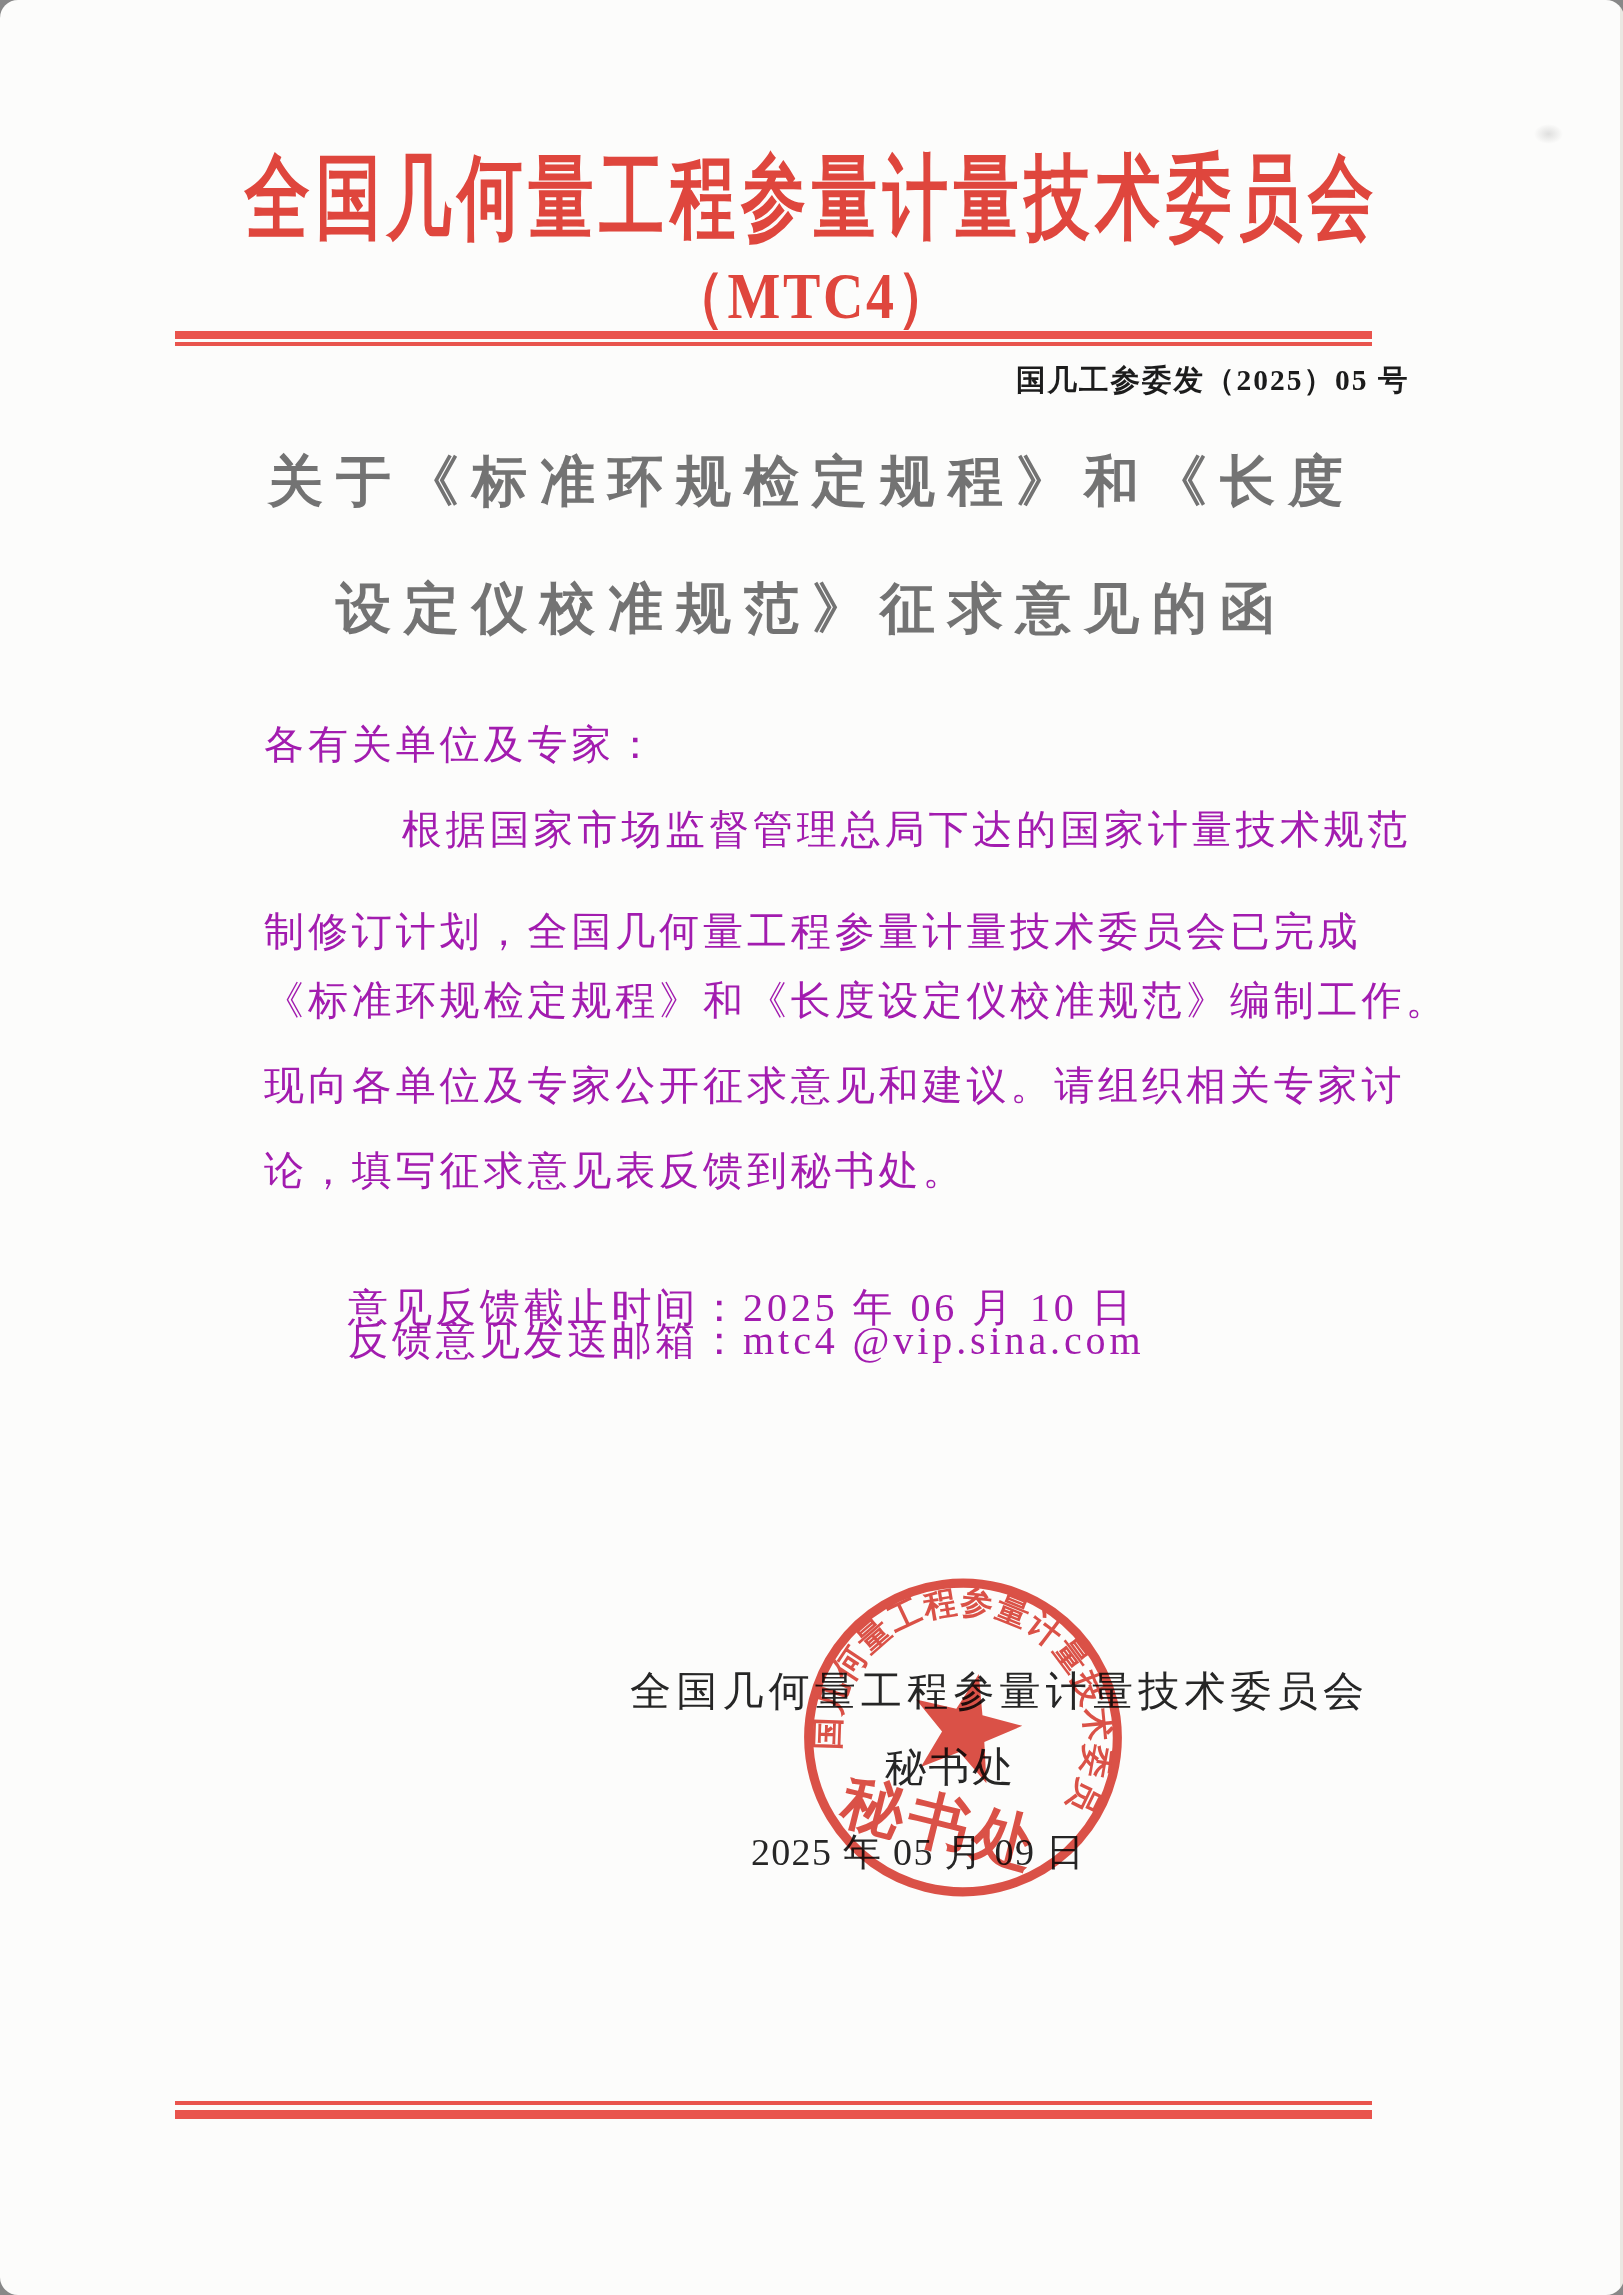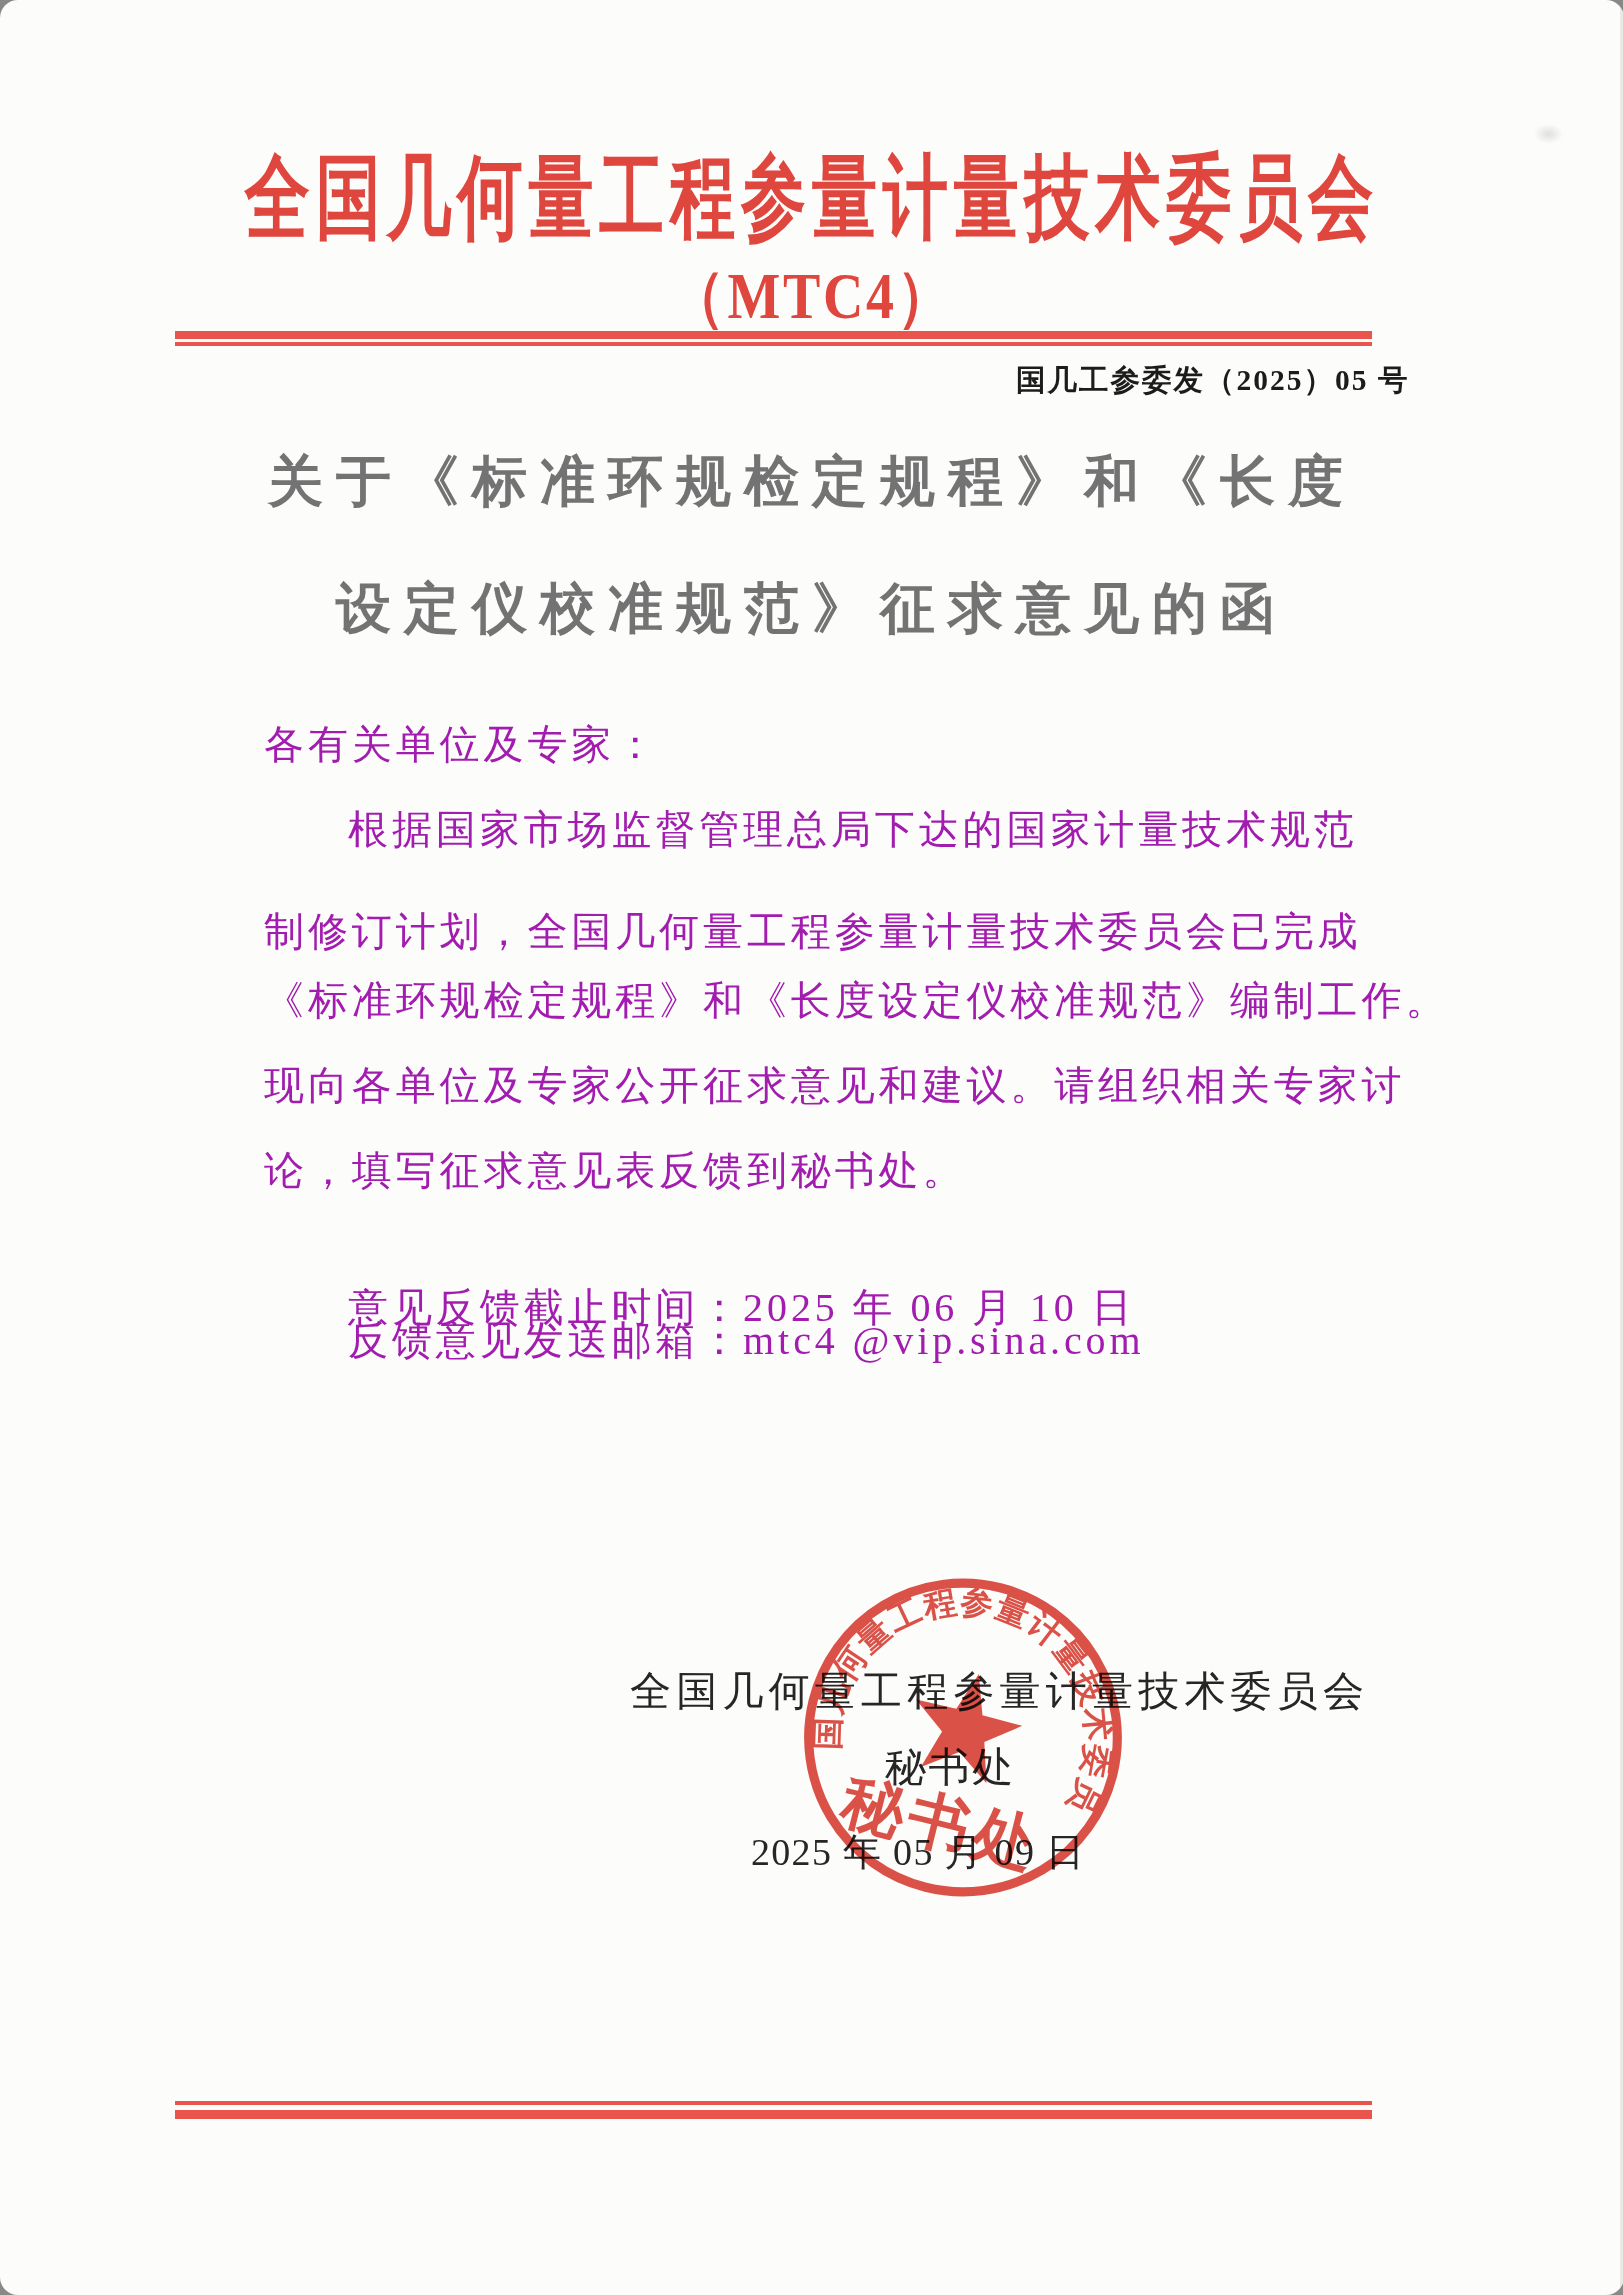--- a/index.html
+++ b/index.html
@@ -49,21 +49,21 @@
   }
   .title-line.l1{top:445px;}
   .title-line.l2{top:524px;margin-top:48px;}
   
   .body-line{
     position:absolute;left:264px;width:1117px;
     font-size:40px;letter-spacing:3.9px;
     color:#a21caf;white-space:nowrap;
   }
   .body-line.indent{padding-left:84px;}
-  .bl1{top:717px;} .bl2{top:802px;} .bl3{top:904px;} .bl4{top:973px;}
+  .bl1{top:717px;} .bl2{top:802px;text-align:center;} .bl3{top:904px;} .bl4{top:973px;}
   .bl5{top:1058px;} .bl6{top:1143px;} .bl7{top:1280px;} .bl8{top:1313px;}
   
   .sig-org{
     position:absolute;top:1664px;left:630px;
     font-size:41px;letter-spacing:5.2px;color:#262626;white-space:nowrap;
   }
   .sig-dept{
     position:absolute;top:1740px;left:885px;
     font-size:41px;letter-spacing:2.6px;color:#262626;white-space:nowrap;
   }

